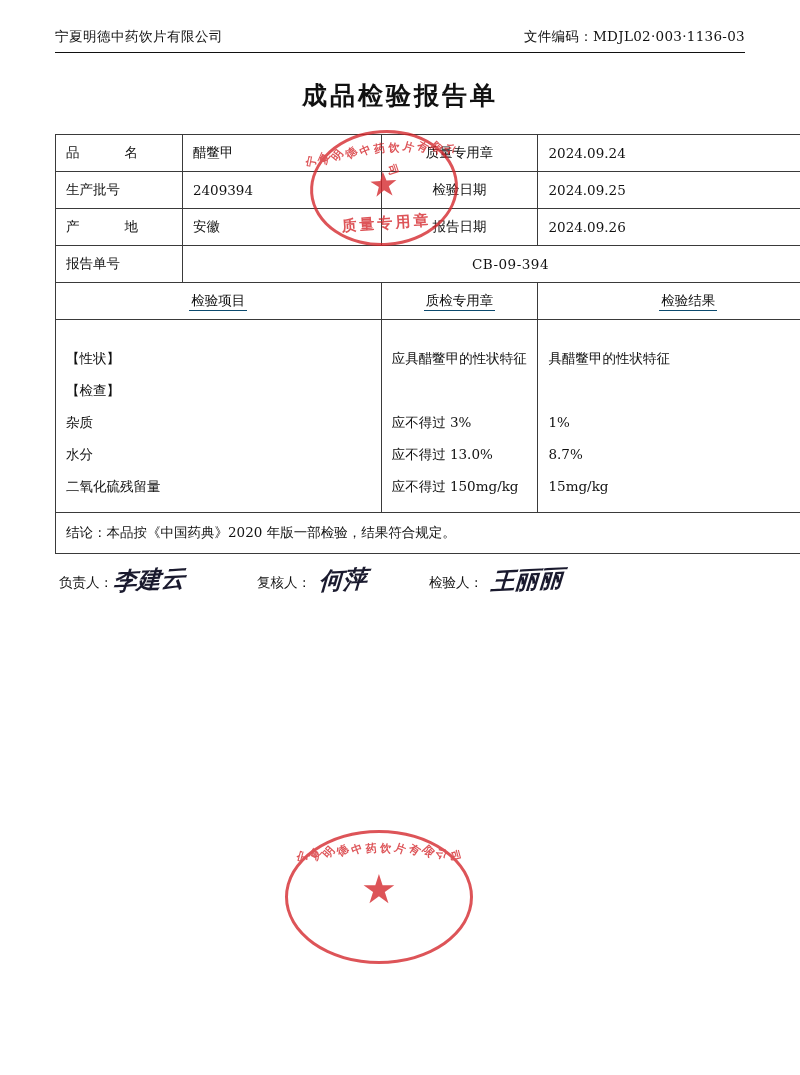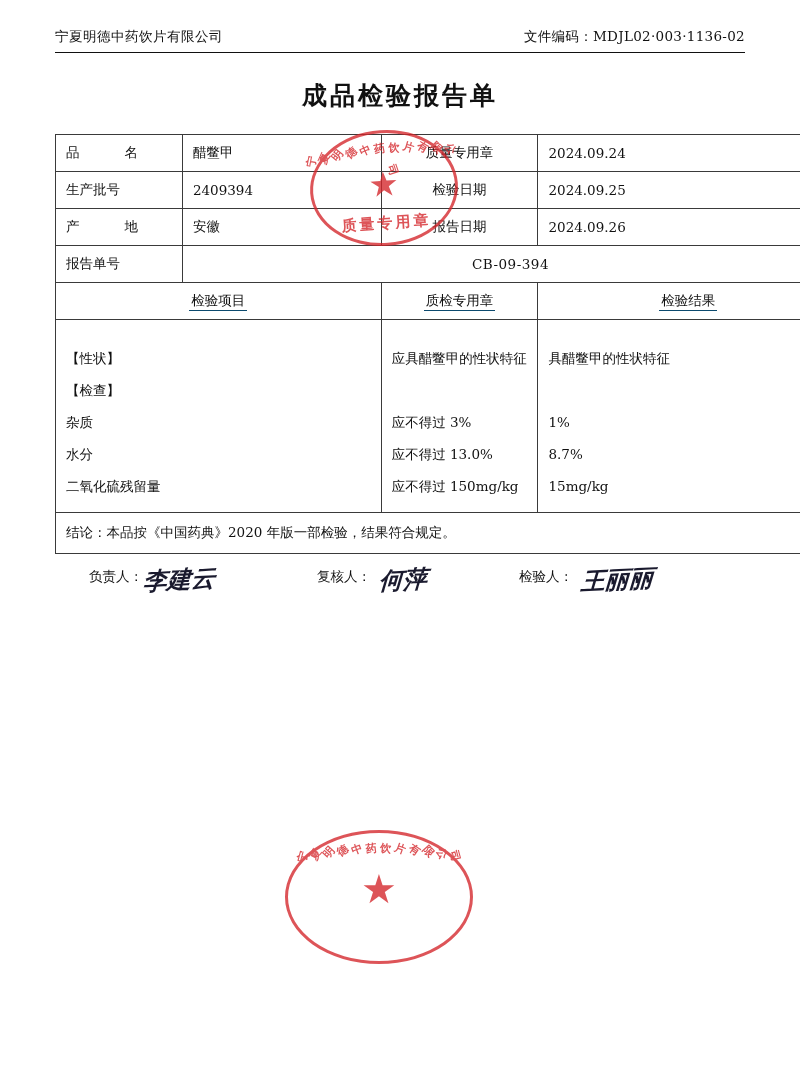--- a/index.html
+++ b/index.html
@@ -114,22 +114,21 @@
     width: 690px;
     display: flex;
     align-items: flex-end;
     font-size: 13.5px;
     margin-top: 14px;
     padding-left: 4px;
     box-sizing: border-box;
   }
   .sign-block {
     display: flex;
-    align-items: flex-start;
-    margin-left: 30px;
+    align-items: flex-end;
   }
   .sign-label { white-space: nowrap; }
   .sign-script {
     font-family: "DejaVu Serif", "Liberation Serif", serif;
     font-style: italic;
     font-weight: bold;
     font-size: 24px;
     color: #1a1a2e;
     margin-left: 8px;
     transform: skewX(-6deg) rotate(-3deg);
@@ -190,21 +189,21 @@
   }
 </style>
 </head>
 <body>
 
 <div class="page">
 
   <div class="header-row">
     <div class="company-name">宁夏明德中药饮片有限公司</div>
     <div class="doc-code">
-      <span>文件编码：</span><span>MDJL02·003·1136-02</span>
+      <span>文件编码：</span><span>MDJL02·003·1136-03</span>
     </div>
   </div>
   <div class="header-rule"></div>
 
   <div class="title">成品检验报告单</div>
 
   <table class="doc">
     <tbody>
         <tr>
       <td class="lbl"><span class="lbl-spread">品　　名</span></td>

